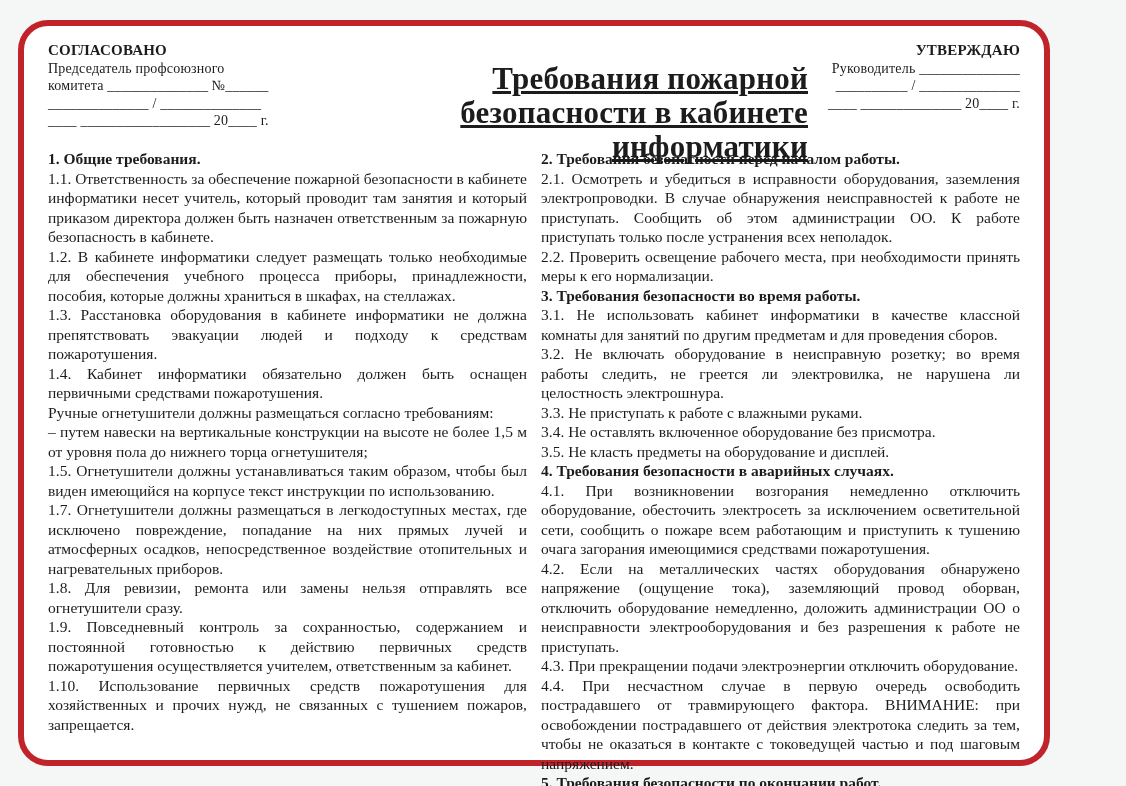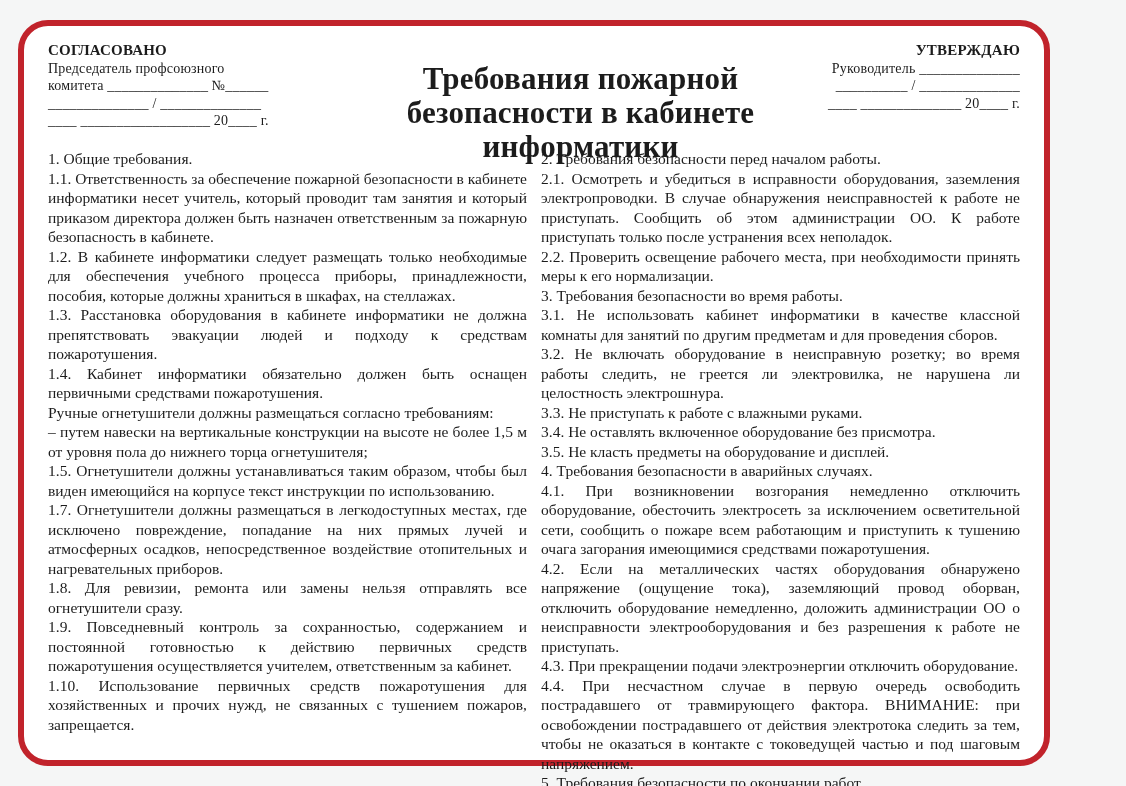--- a/index.html
+++ b/index.html
@@ -41,22 +41,23 @@
     letter-spacing: 0.2px;
   }
   .approval .ap-heading {
     font-weight: bold;
     font-size: 15px;
   }
   .approval-left { width: 305px; padding-top: 4px; }
   .approval-right { width: 212px; padding-top: 4px; text-align: right; }
   .title-wrap {
     flex: 1;
-    text-align: center;
+    text-align: right;
     padding-top: 24px;
+    text-decoration: underline;
   }
   .doc-title {
     font-size: 31px;
     font-weight: bold;
     line-height: 34px;
     margin: 0;
     letter-spacing: 0.2px;
   }
   
   .columns {
@@ -68,21 +69,21 @@
     flex: 1;
     min-width: 0;
   }
   .block {
     margin: 0;
     font-size: 15.5px;
     line-height: 19.5px;
     text-align: justify;
   }
   .block.heading {
-    font-weight: normal;
+    font-weight: bold;
     text-align: left;
   }
 </style>
 </head>
 <body>
 
 <div class="sheet">
   <div class="inner">
 
     <div class="header">

